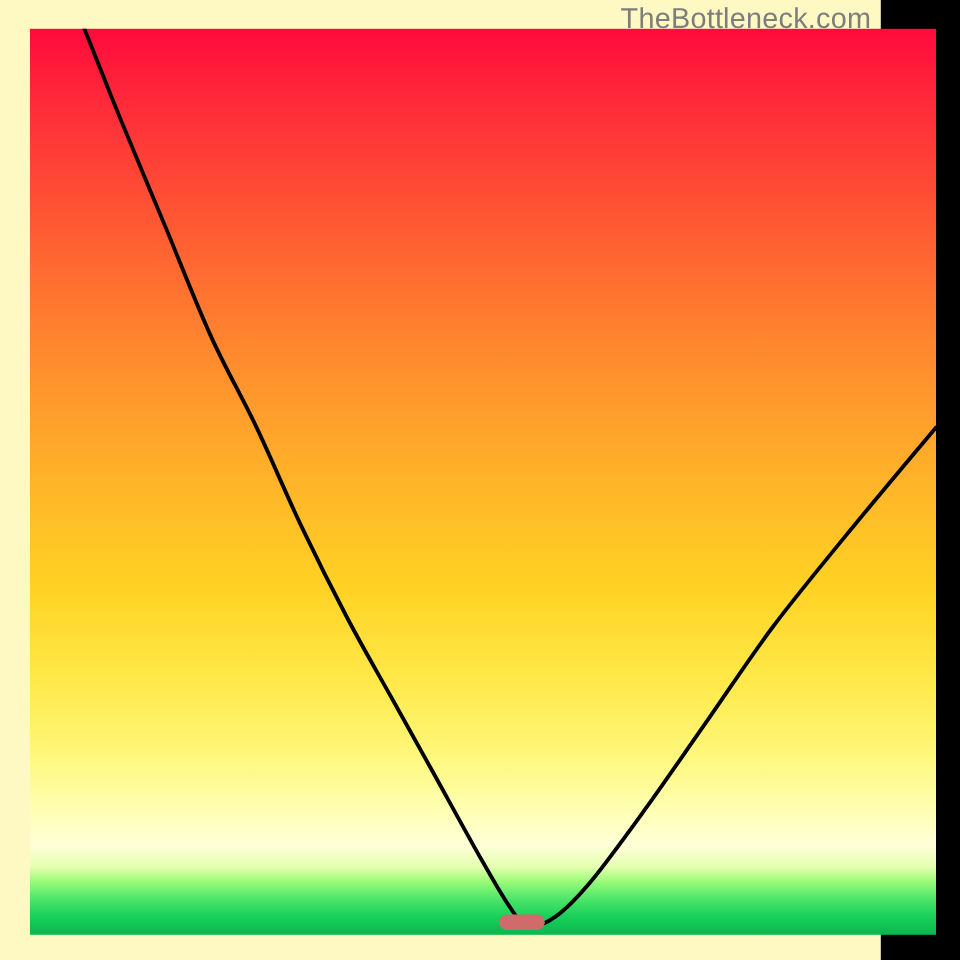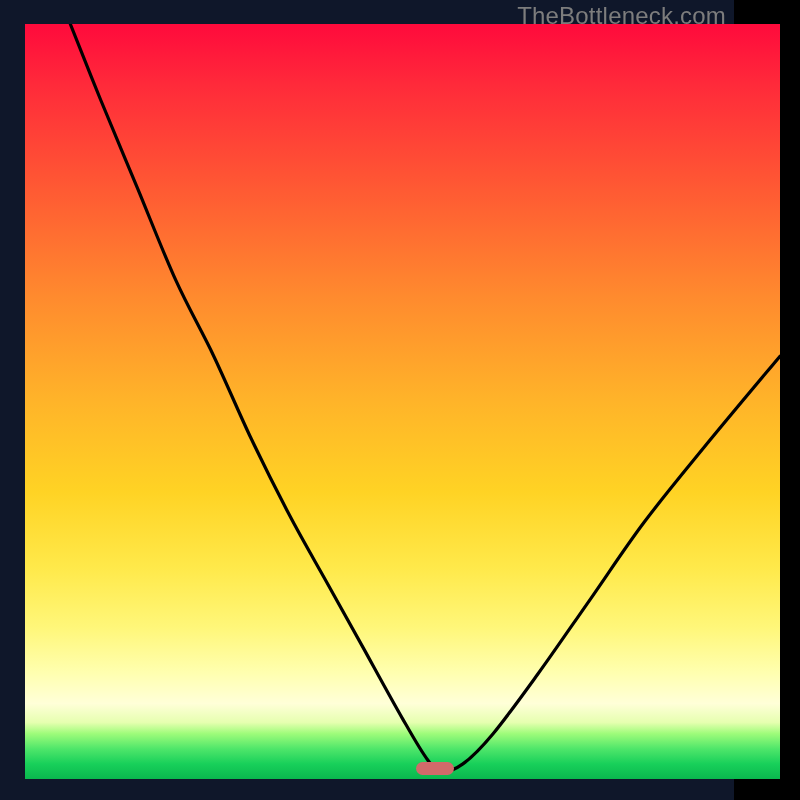--- a/index.html
+++ b/index.html
@@ -8,21 +8,21 @@
     width: 800px;
     height: 800px;
     background: #000;
     font-family: Arial, Helvetica, sans-serif;
     overflow: hidden;
   }
   .stage {
     position: relative;
     width: 734px;
     height: 800px;
-    background: #0f172a;
+    background: #fef9c3;
   }
   .plot {
     position: absolute;
     left: 25px;
     top: 24px;
     width: 755px;
     height: 755px;
     
     background: linear-gradient(
       to bottom,

